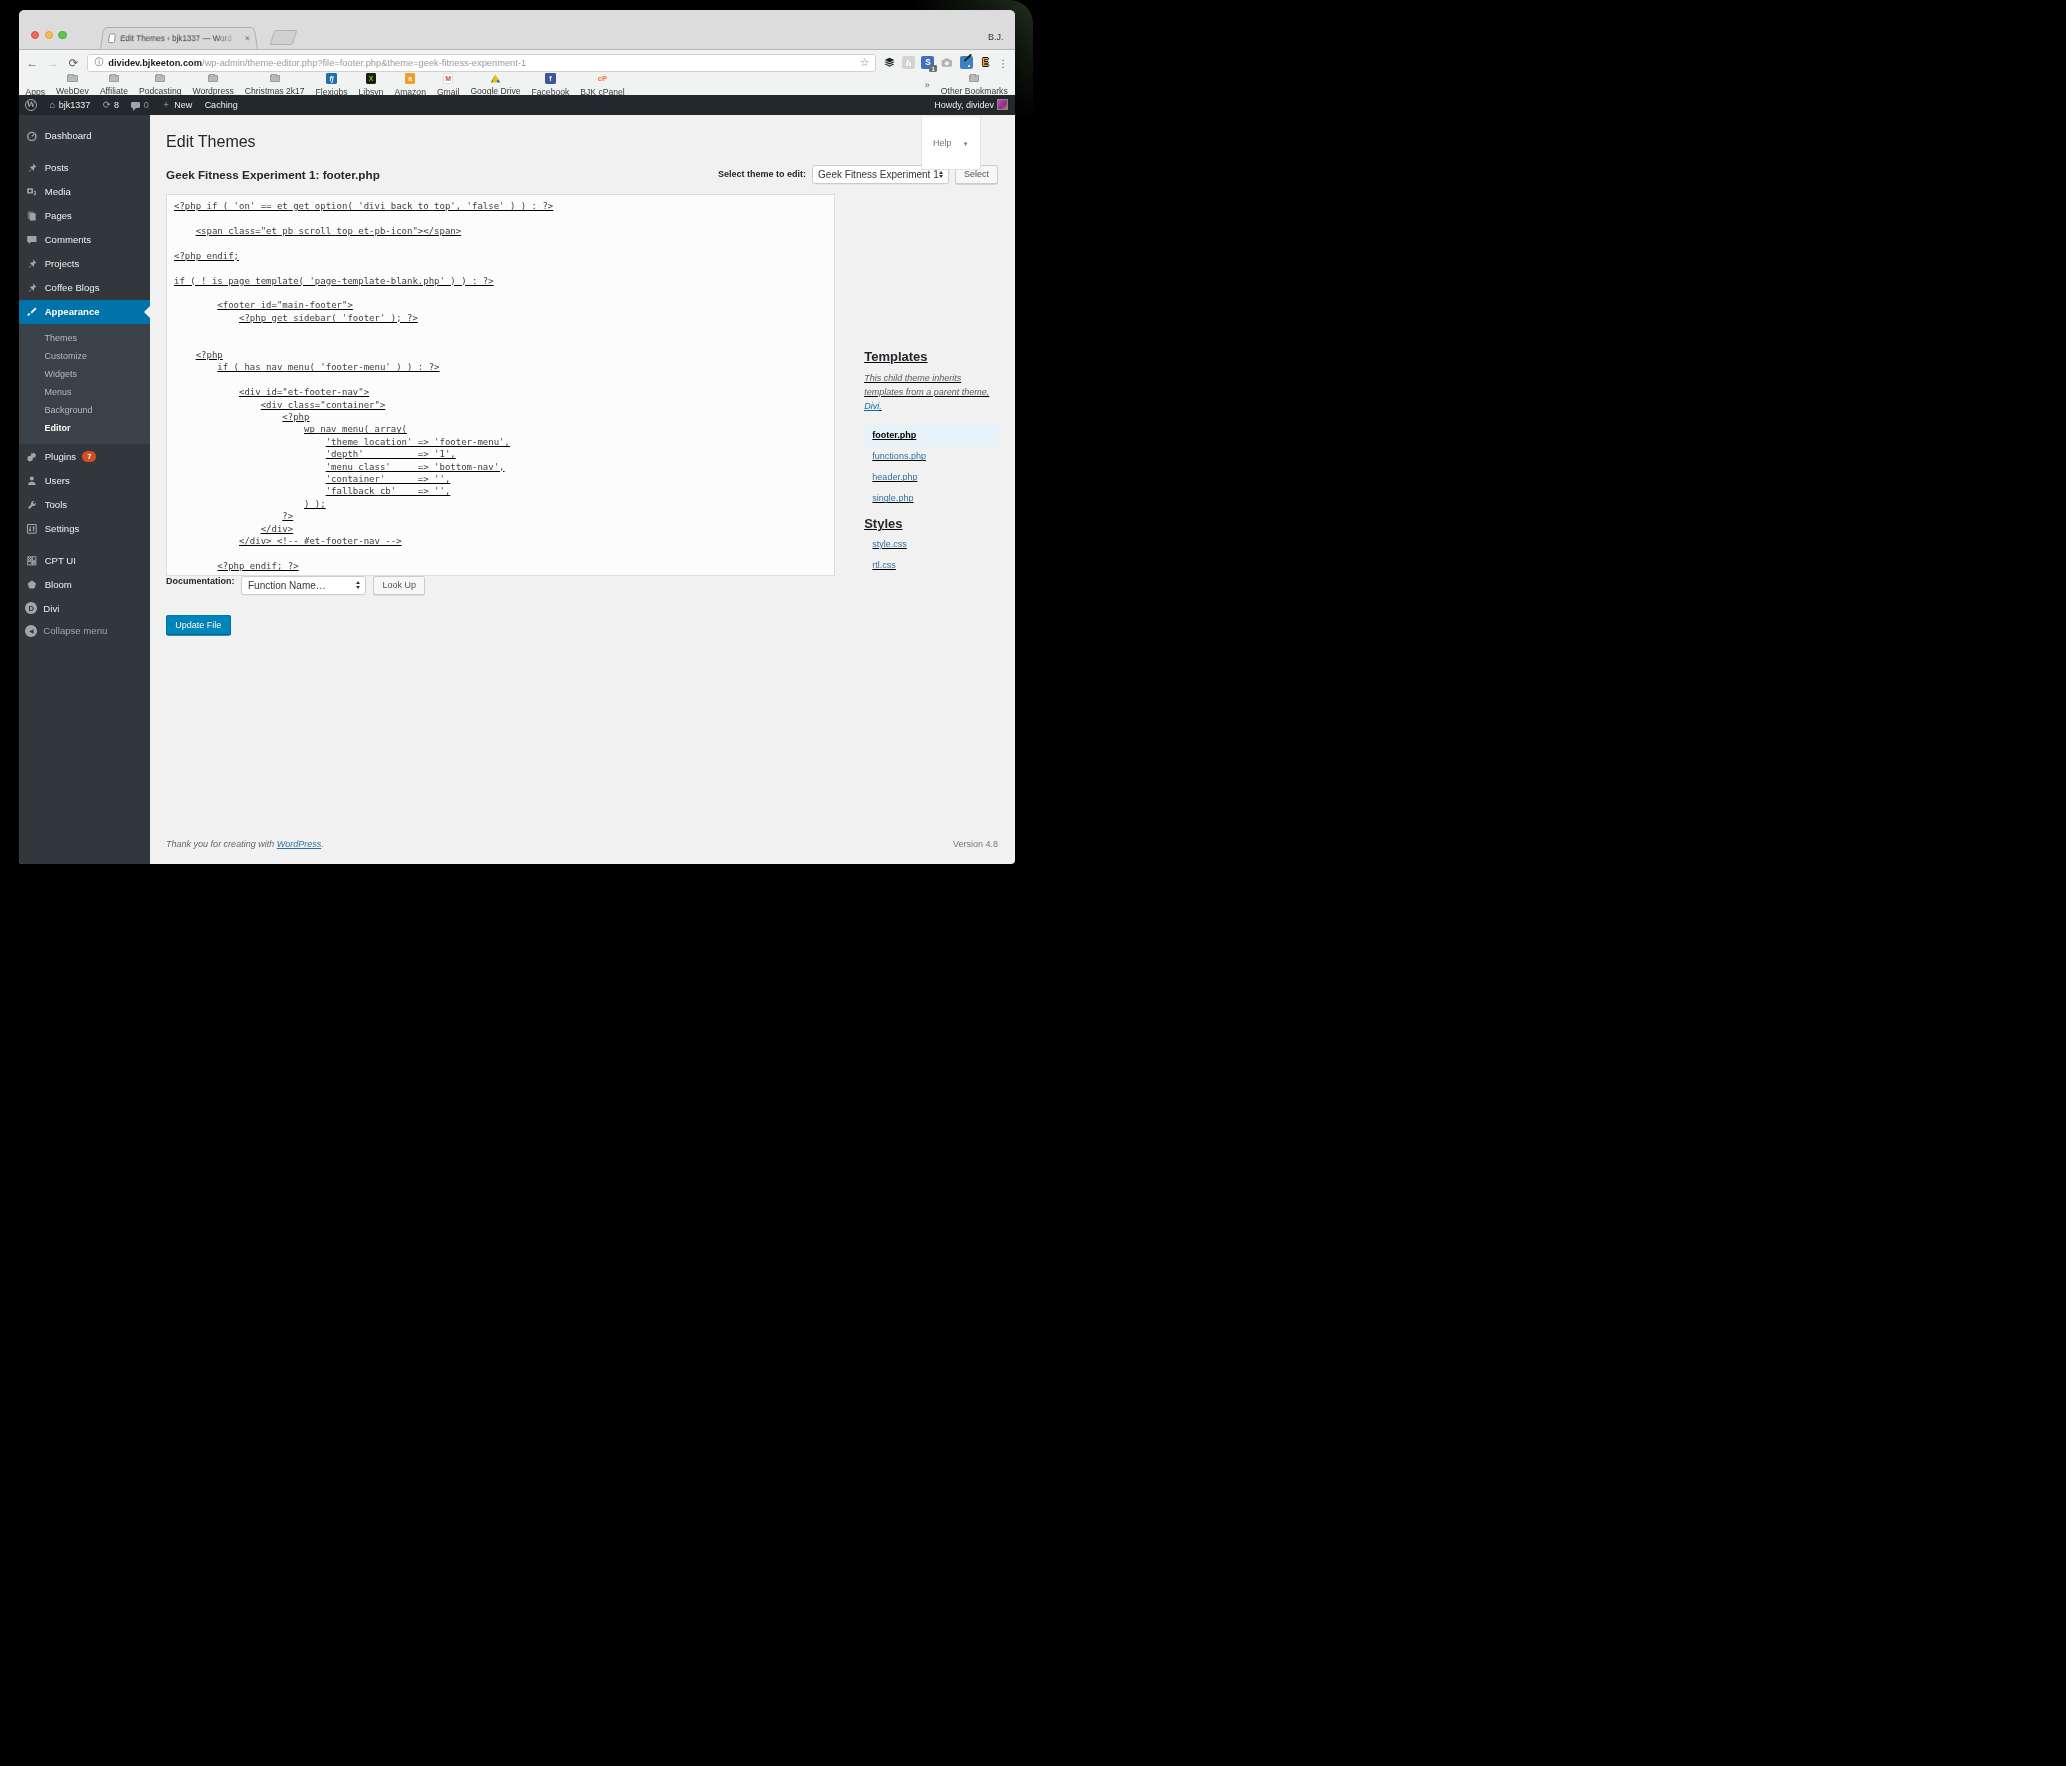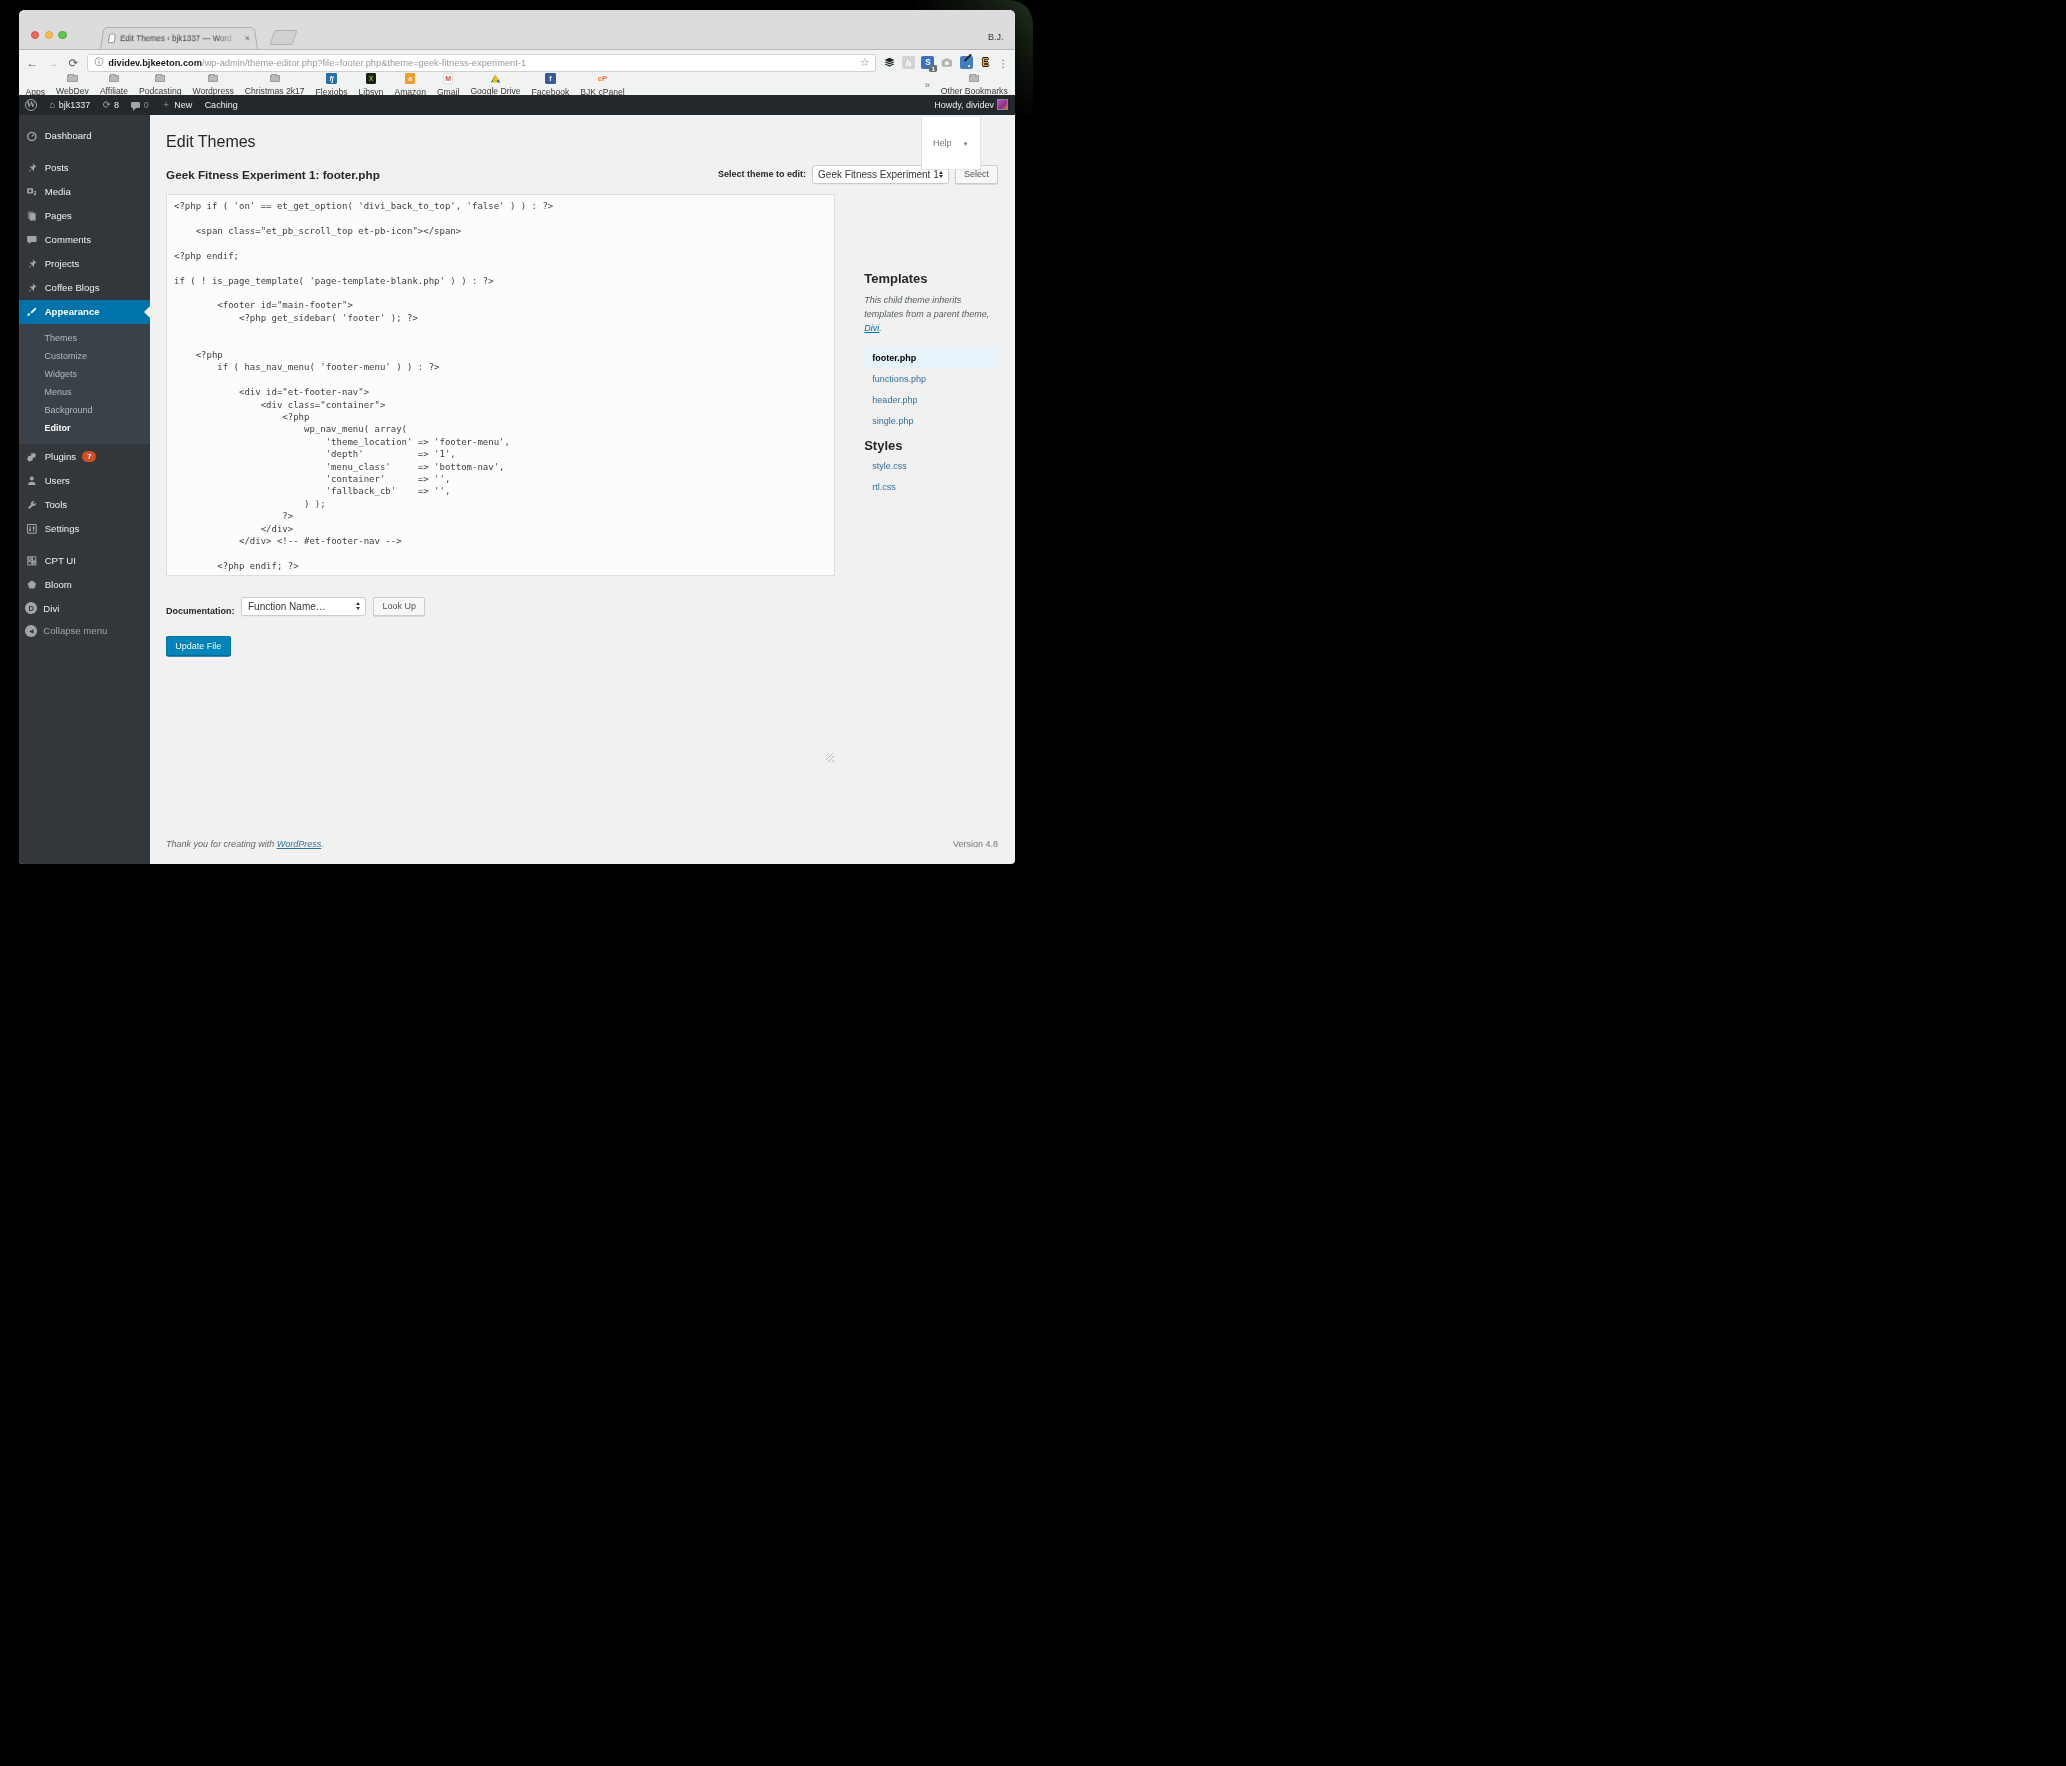--- a/index.html
+++ b/index.html
@@ -99,34 +99,34 @@
   .file-heading { font-size:11.7px; font-weight:700; color:#23282d; }
   .theme-picker { margin-left:auto; display:flex; align-items:center; gap:5.5px; }
   .picker-label { font-size:9px; font-weight:700; color:#23282d; }
   .wpselect { background:#fff; border:0.7px solid #ccc; border-radius:2.7px; height:19px; display:flex; align-items:center; padding:0 5.5px; gap:0; font-size:10px; color:#32373c; box-shadow:0 0.7px 0 rgba(0,0,0,.04); }
   .updown { display:flex; flex-direction:column; gap:1.4px; }
   .updown i { width:0; height:0; border-left:2.7px solid transparent; border-right:2.7px solid transparent; display:block; }
   .updown .u { border-bottom:3.4px solid #32373c; }
   .updown .d { border-top:3.4px solid #32373c; }
   .btn { background:#f7f7f7; border:0.7px solid #ccc; border-radius:2.1px; height:19px; padding:0 8.2px; font-size:9px; color:#555; display:inline-flex; align-items:center; box-shadow:0 0.7px 0 #ccc; }
 
-  .editor-row { display:flex; align-items:center; }
+  .editor-row { display:flex; align-items:flex-end;text-decoration:underline; }
   .codebox { width:669px; height:382px; background:#fcfcfc; border:0.7px solid #dedede; padding:5.5px 6.9px; font-family:"DejaVu Sans Mono", monospace; font-size:9px; line-height:12.4px; color:#404040; white-space:pre; tab-size:4; overflow:hidden; position:relative; flex:none; }
   .grip { position:absolute; right:0.7px; bottom:0.7px; width:9px; height:9px; background:repeating-linear-gradient(135deg, transparent 0 2.1px, #b9b9b9 2.1px 2.7px); }
   .templates { margin-left:20.6px; width:142px; font-size:9px; }
   .templates h3 { font-size:13px; color:#23282d; margin-bottom:8.2px; }
   .tpl-note { font-style:italic; color:#555d61; line-height:1.55; margin-bottom:11px; }
   .tpl-note a { color:#0073aa; text-decoration:underline; }
   .tpl-list { list-style:none; }
   .tpl-list li { padding:5.5px 8.2px; }
   .tpl-list li.current { background:#e6f3fa; font-weight:700; color:#000; }
   .tpl-list a { color:#2e71a1; text-decoration:none; }
   .styles-h { margin:6.9px 0 2.7px !important; }
 
-  .doc-row { display:flex; align-items:flex-end; gap:6.9px; margin-top:21px; }
+  .doc-row { display:flex; align-items:flex-start; gap:6.9px; margin-top:0; }
   .doc-label { font-size:9px; font-weight:700; color:#23282d; }
   .doc-select { width:125px; justify-content:space-between; }
   .update-row { margin-top:20px; }
   .btn-primary { background:#0085ba; border:0.7px solid #0073aa; border-bottom-color:#006799; box-shadow:0 0.7px 0 #006799; color:#fff; border-radius:2.1px; height:20.6px; padding:0 8.2px; font-size:9px; display:inline-flex; align-items:center; text-shadow:0 -0.7px 0.7px #006799; }
   .main-footer { margin-top:auto; display:flex; align-items:center; justify-content:space-between; padding:12.4px 0 15px; font-size:9px; color:#666; }
   .thanks { font-style:italic; }
   .thanks a { color:#2e71a1; text-decoration:underline; font-style:italic; }
   .version { color:#72777c; }
 </style>
 </head>

